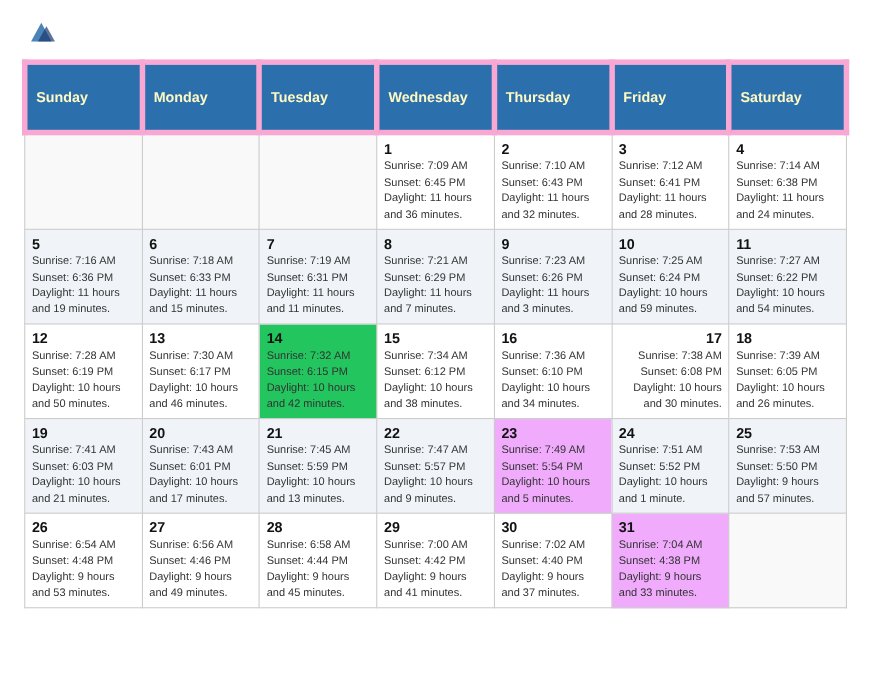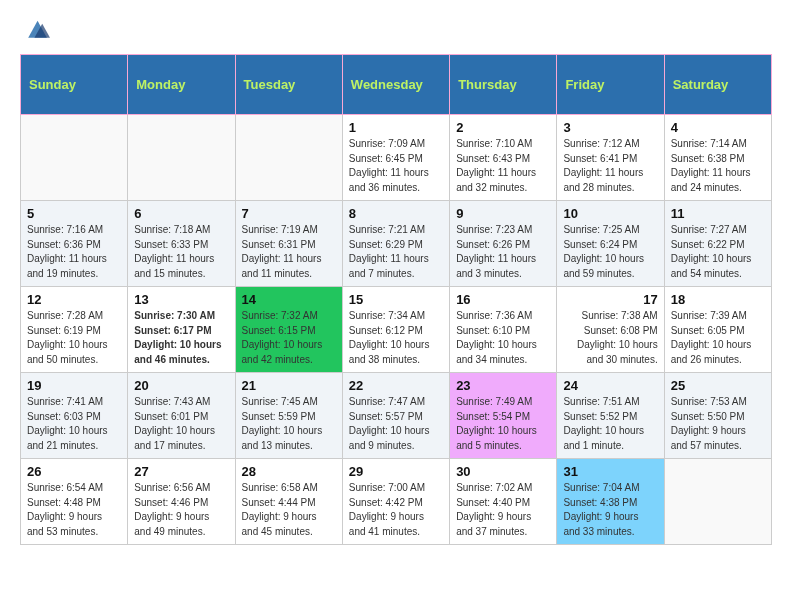--- a/index.html
+++ b/index.html
@@ -49,26 +49,26 @@
       margin-top: 2px;
     }
     .calendar-table {
       width: 100%;
       border-collapse: collapse;
       margin-top: 10px;
       border: 1px solid #ccc;
     }
     .calendar-table th {
       background-color: #2c6fad;
-      color: #bef264;
+      color: #fef9c3;
       font-size: 13px;
       font-weight: bold;
       text-align: left;
       padding: 22px 8px;
-      border: 1px solid #f9a8d4;
+      border: 5px solid #f9a8d4;
     }
     .calendar-table td {
       border: 1px solid #ccc;
       vertical-align: top;
       padding: 5px 6px;
       width: calc(100% / 7);
       min-height: 80px;
       font-size: 10.5px;
       color: #333;
       background: #fff;
@@ -214,21 +214,21 @@
       <tr>
         <td style="background: rgb(255, 255, 255);">
           <span class="day-number">12</span>
           <div class="day-info" style="white-space: pre-line;">Sunrise: 7:28 AM
 Sunset: 6:19 PM
 Daylight: 10 hours
 and 50 minutes.</div>
         </td>
         <td style="background: rgb(255, 255, 255);">
           <span class="day-number">13</span>
-          <div class="day-info" style="white-space: pre-line; font-weight: bold;">Sunrise: 7:30 AM
+          <div class="day-info" style="white-space: pre-line;">Sunrise: 7:30 AM
 Sunset: 6:17 PM
 Daylight: 10 hours
 and 46 minutes.</div>
         </td>
         <td style="background: #22c55e;">
           <span class="day-number">14</span>
           <div class="day-info" style="white-space: pre-line;">Sunrise: 7:32 AM
 Sunset: 6:15 PM
 Daylight: 10 hours
 and 42 minutes.</div>
@@ -342,21 +342,21 @@
 Daylight: 9 hours
 and 41 minutes.</div>
         </td>
         <td style="background: rgb(255, 255, 255);">
           <span class="day-number">30</span>
           <div class="day-info" style="white-space: pre-line;">Sunrise: 7:02 AM
 Sunset: 4:40 PM
 Daylight: 9 hours
 and 37 minutes.</div>
         </td>
-        <td style="background: #7dd3fc;">
+        <td style="background: #f0abfc;">
           <span class="day-number">31</span>
           <div class="day-info" style="white-space: pre-line;">Sunrise: 7:04 AM
 Sunset: 4:38 PM
 Daylight: 9 hours
 and 33 minutes.</div>
         </td>
         <td class="empty" style="background: rgb(250, 250, 250);"></td>
       </tr>
     </tbody>
 </table>

